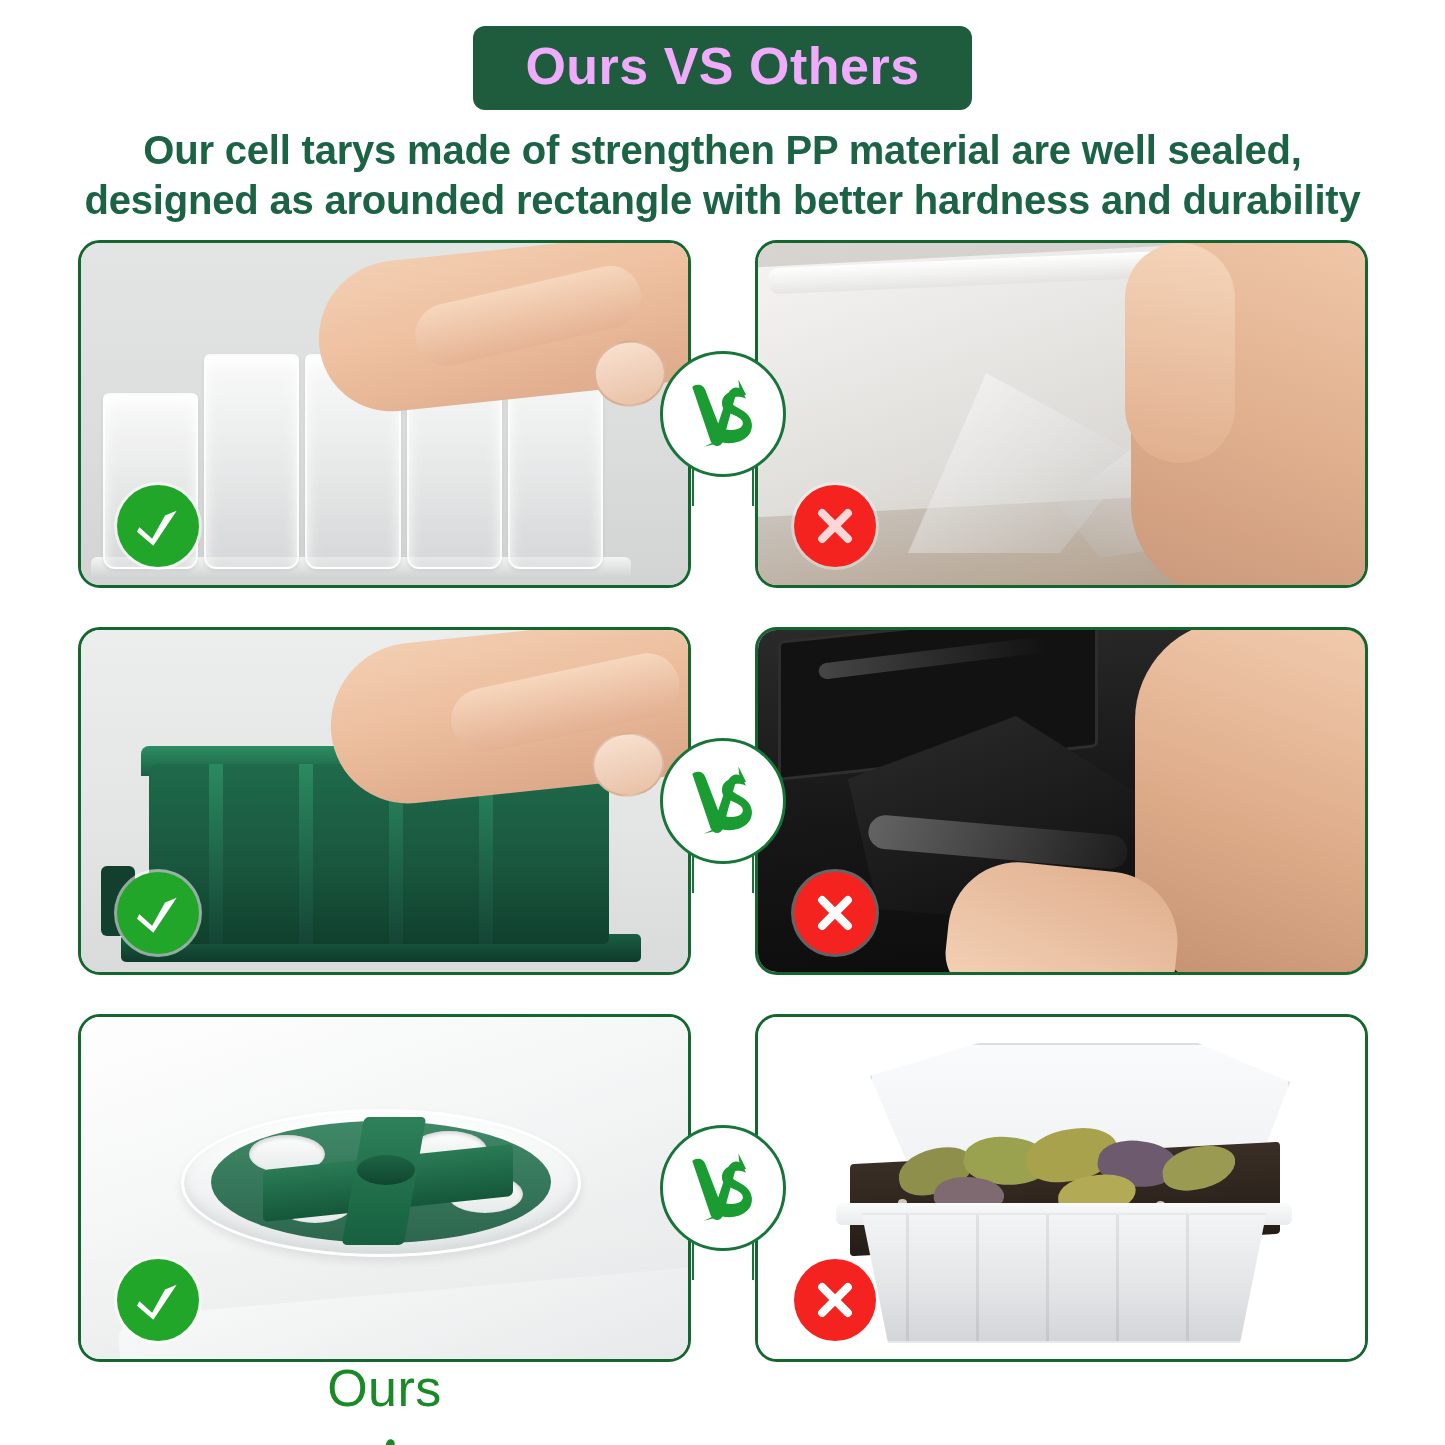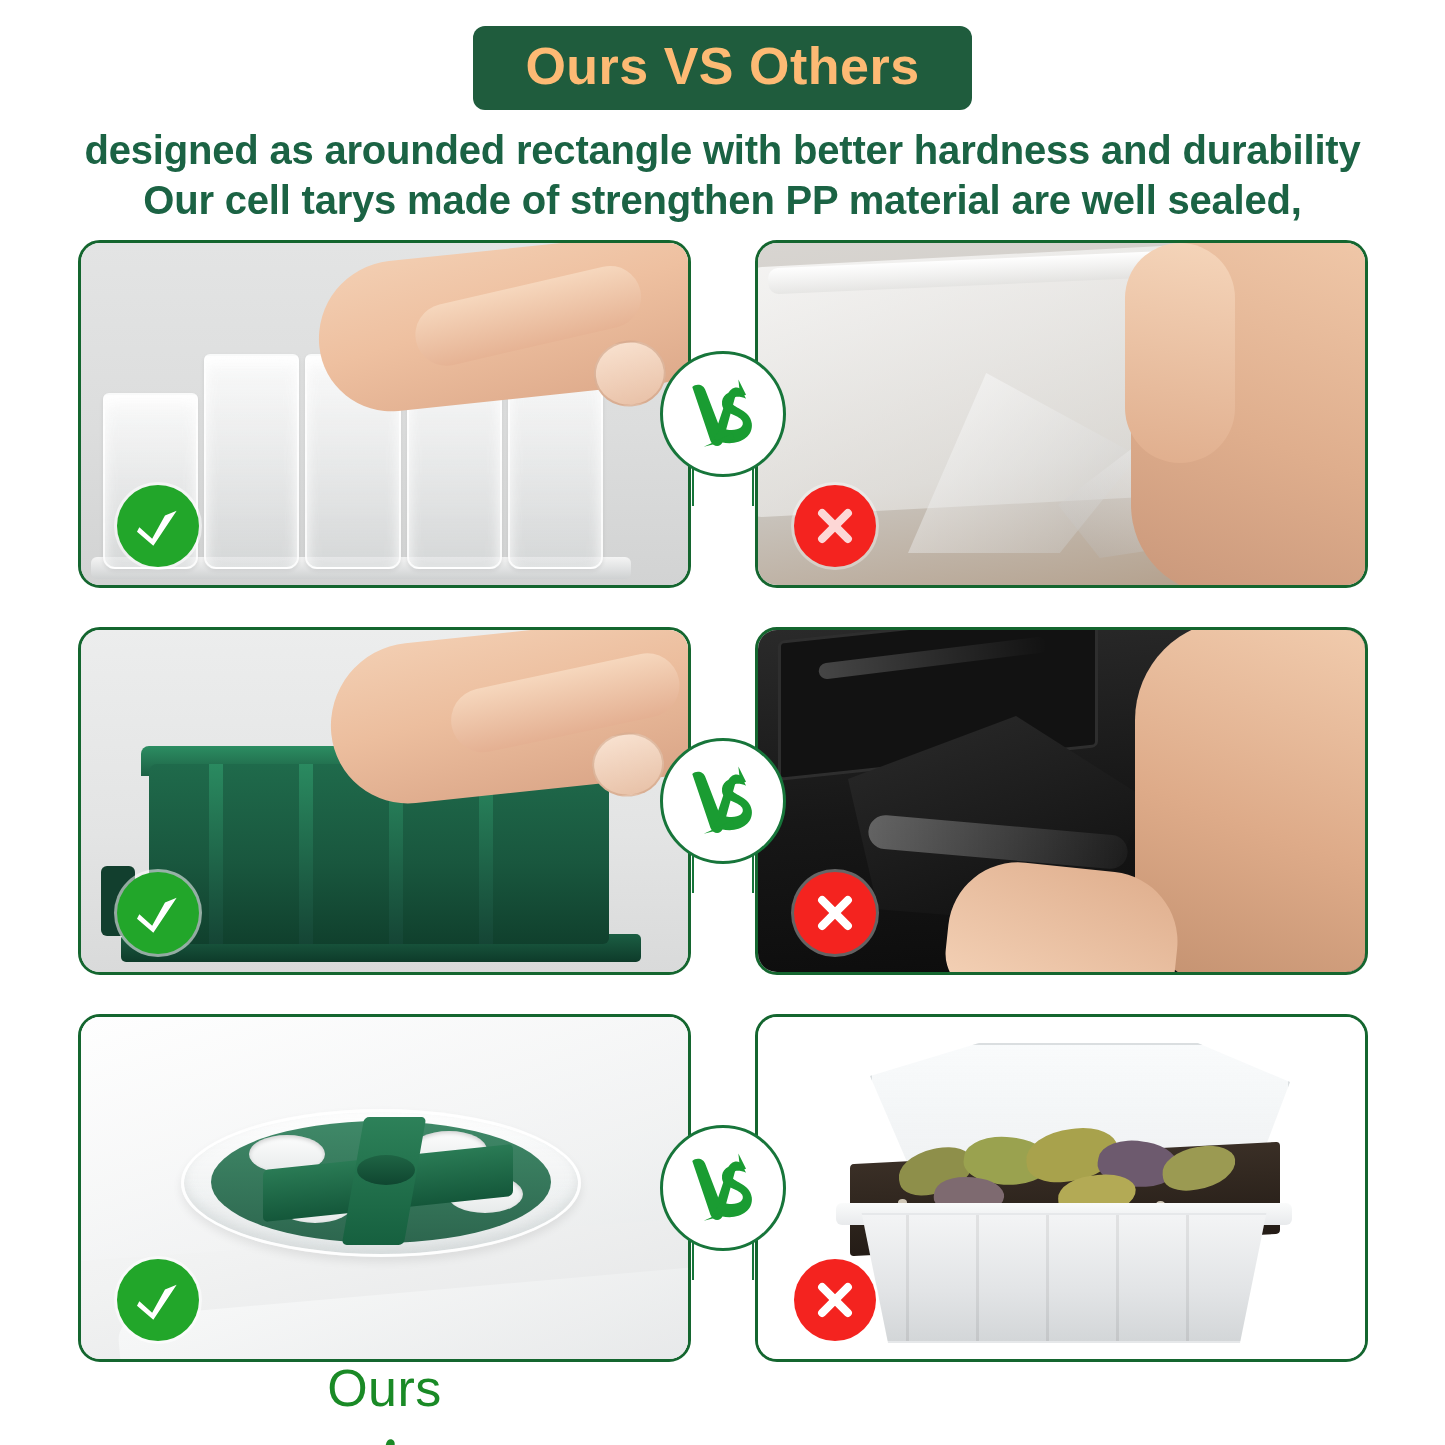--- a/index.html
+++ b/index.html
@@ -10,21 +10,21 @@
     position:relative;
     overflow:hidden;
   }
 
   
   .header { width:1445px; padding-top:26px; text-align:center; }
 
   .title-badge {
     display:inline-block;
     background:#1f5c3d;
-    color:#fdba74;
+    color:#f0abfc;
     font-size:52px;
     font-weight:bold;
     letter-spacing:0.5px;
     padding:14px 52px 18px 52px;
     border-radius:12px;
     line-height:1.0;
   }
 
   .subtitle {
     margin-top:16px;
@@ -226,22 +226,22 @@
   .foot-ours { color:#1a8a26; font-size:52px; font-weight:normal; letter-spacing:0.5px; }
   .foot-others { color:#d6211a; font-size:52px; font-weight:normal; letter-spacing:0.5px; }
   .thumb-icon { width:52px; height:52px; }
 </style>
 </head>
 <body>
 
 <div class="header">
   <div class="title-badge">Ours VS Others</div>
   <div class="subtitle">
+    <span class="l">Our cell tarys made of strengthen PP material are well sealed,</span>
     <span class="l">designed as arounded rectangle with better hardness and durability</span>
-    <span class="l">Our cell tarys made of strengthen PP material are well sealed,</span>
   </div>
 </div>
 
 <div class="grid">
 
   <div class="row">
 
     <div class="panel">
       <div class="photo p1l">
         <div class="base"></div>

